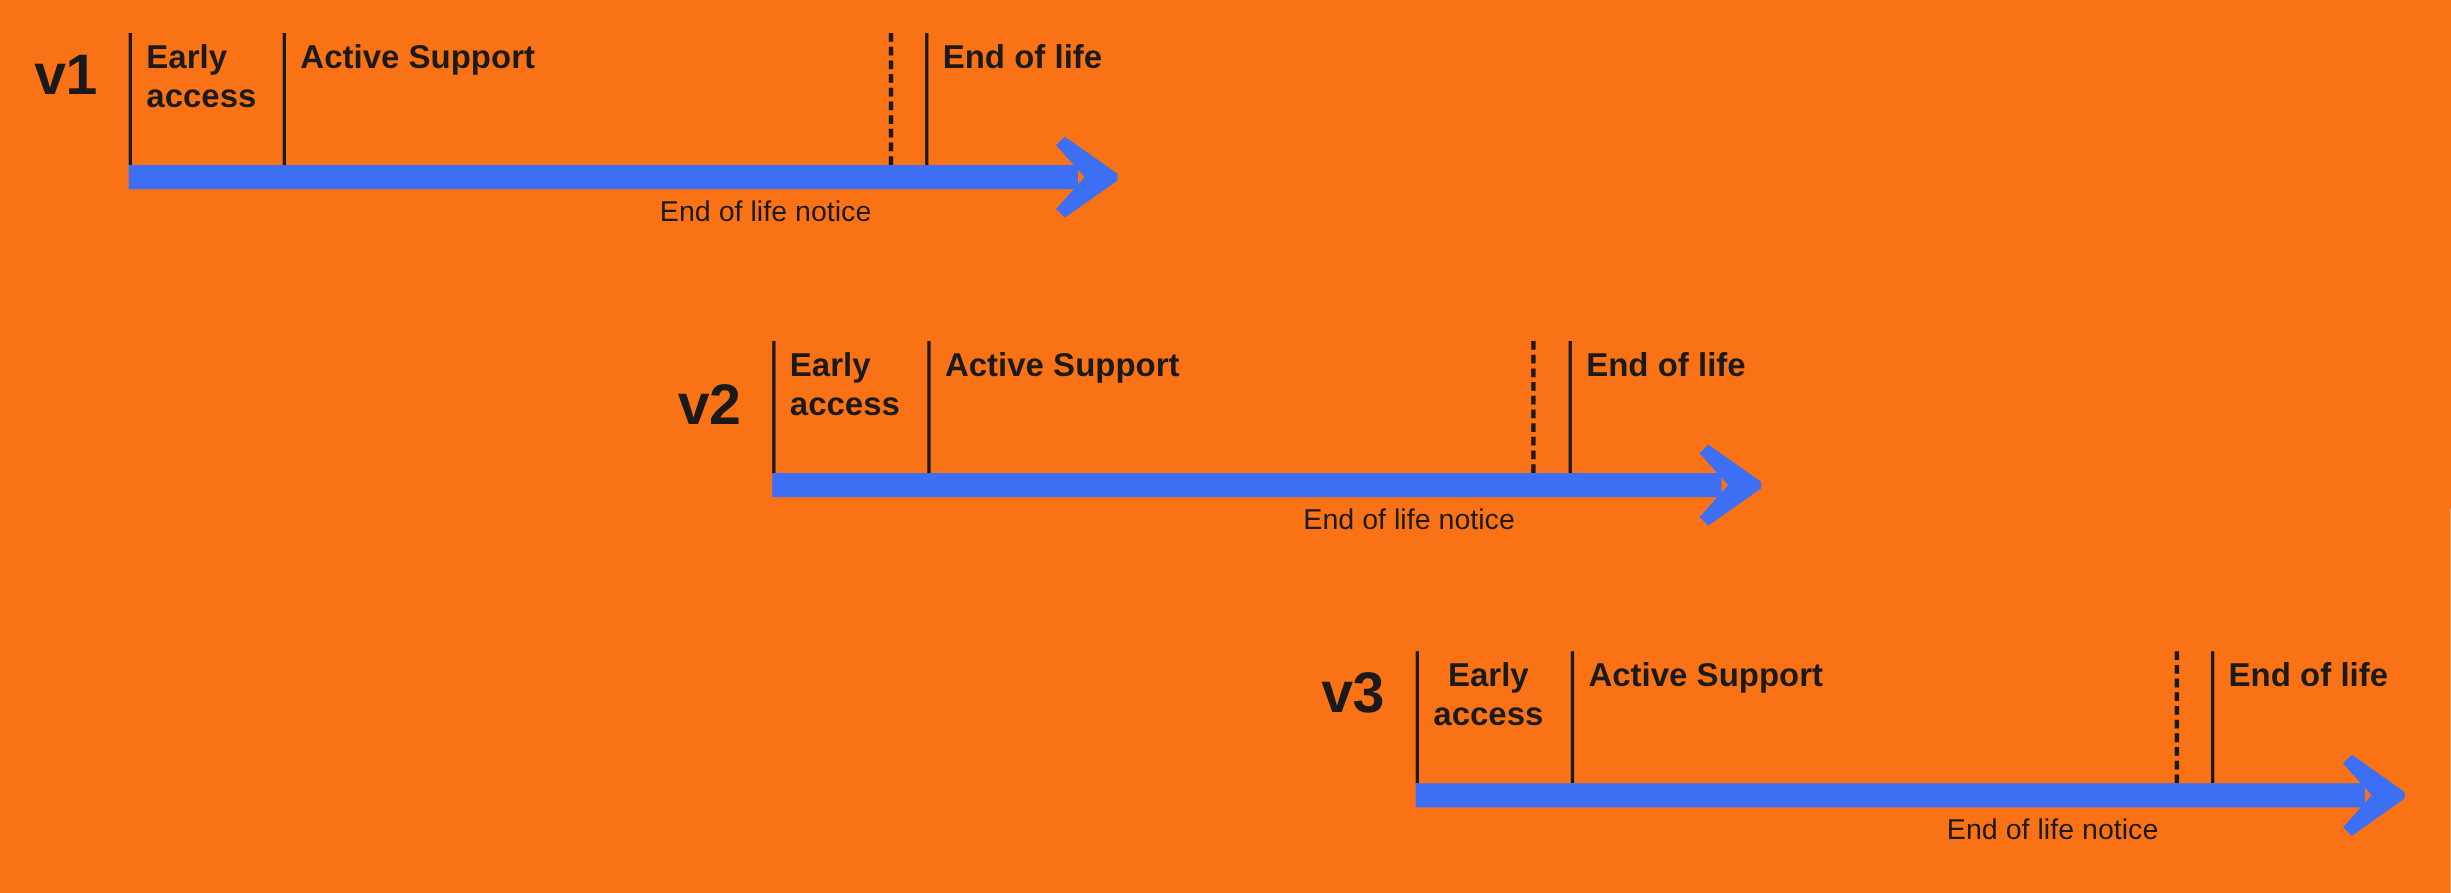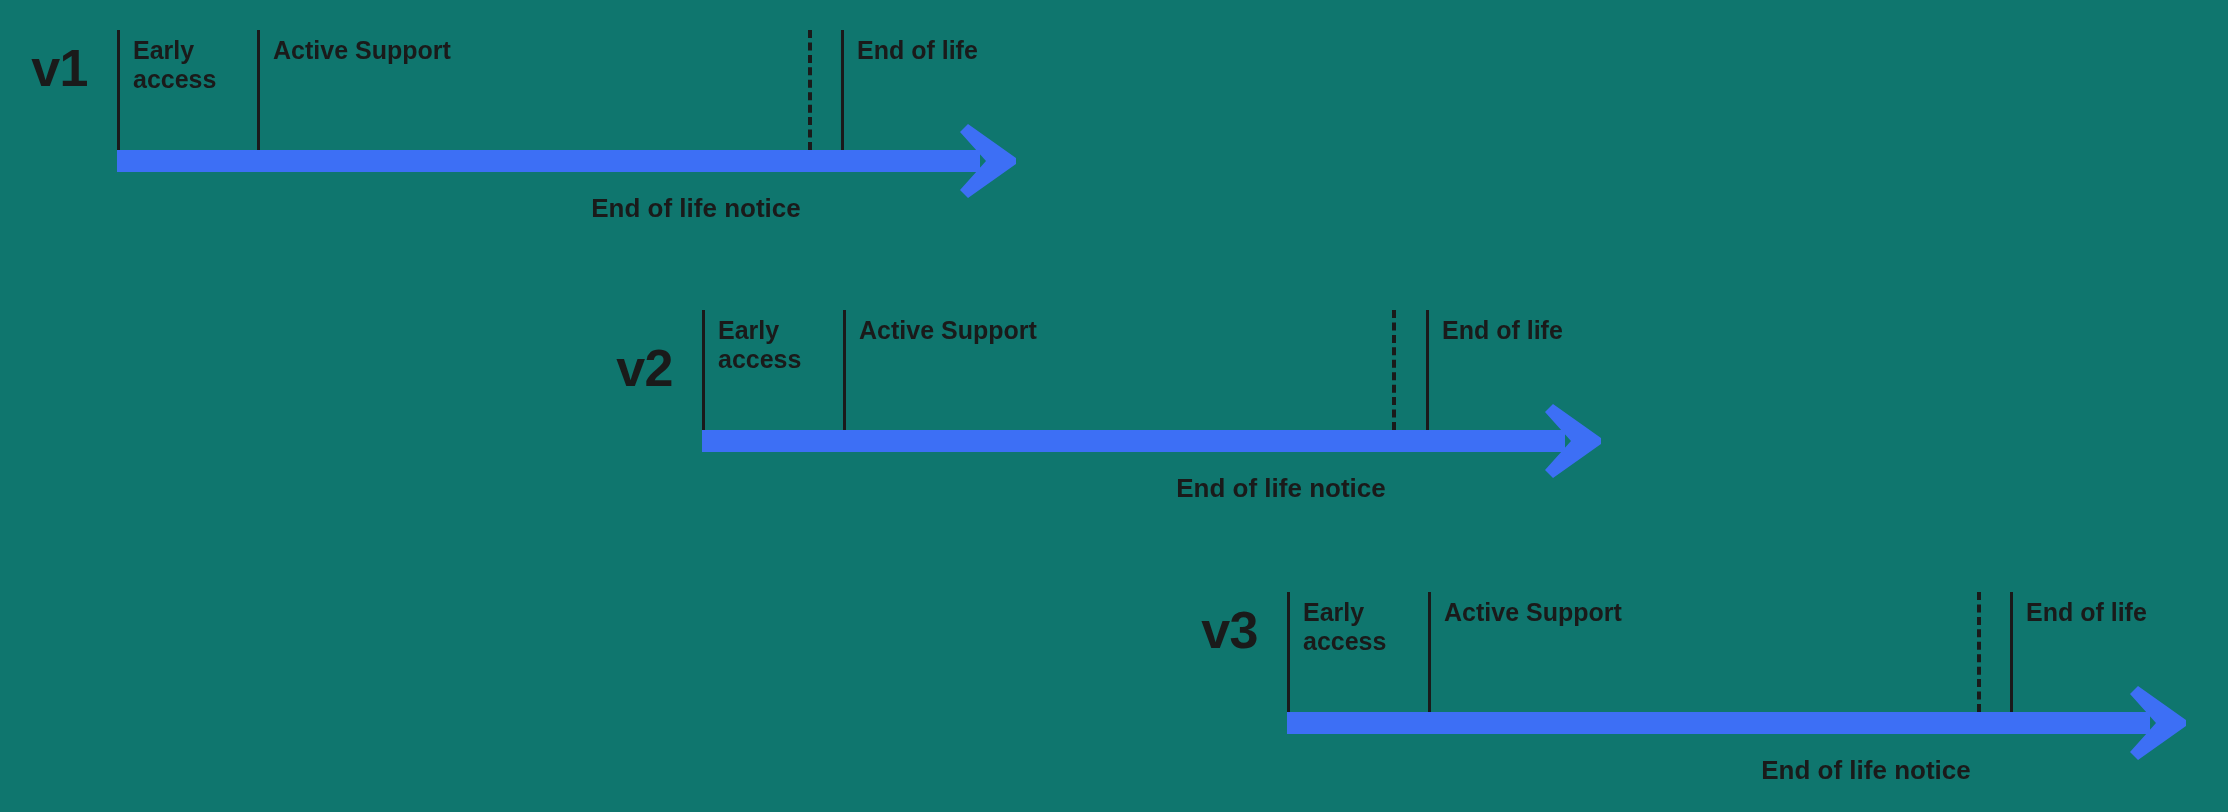--- a/index.html
+++ b/index.html
@@ -7,21 +7,21 @@
     padding: 0;
     background: #ffffff;
   }
   body {
     font-family: "Liberation Sans", sans-serif;
   }
   #canvas {
     position: relative;
     width: 2228px;
     height: 812px;
-    background: #0f766e;
+    background: #f97316;
     overflow: hidden;
   }
   .row {
     position: absolute;
     left: 0;
     top: 0;
     width: 2228px;
     height: 260px;
   }
   .version-label {
@@ -39,45 +39,44 @@
     width: 3px;
     background: #1a1a1a;
   }
   .divider.dashed {
     background: none;
     border-left: 4px dashed #1a1a1a;
     width: 0;
   }
   .phase-label {
     position: absolute;
-    font-size: 25px;
+    font-size: 30px;
     font-weight: 700;
     color: #1a1a1a;
     line-height: 1.15;
     white-space: pre-line;
   }
   .bar {
     position: absolute;
     height: 22px;
     background: #3d6ff5;
   }
   .arrow-head {
     position: absolute;
   }
   .arrow-head svg {
     display: block;
   }
   .notice-label {
     position: absolute;
     font-size: 26px;
-    font-weight: 700;
+    font-weight: 400;
     color: #1a1a1a;
     white-space: nowrap;
     transform: translateX(-50%);
-    margin-top: 16px;
   }
 </style>
 </head>
 <body>
 
 <div id="canvas">
     <div class="row" style="top: 0px; height: 812px;">
       <div class="version-label" style="left: 88px; top: 68px;">v1</div>
       <div class="divider" style="left: 117px; top: 30px; height: 120px;"></div>
       <div class="divider" style="left: 257px; top: 30px; height: 120px;"></div>
@@ -106,21 +105,21 @@
       <div class="phase-label" style="left: 859px; top: 316px;">Active Support</div>
       <div class="phase-label" style="left: 1442px; top: 316px;">End of life</div>
       <div class="bar" style="left: 702px; top: 430px; width: 863px;"></div>
       <div class="arrow-head" style="left: 1541px; top: 404px;">
         <svg width="66" height="74" viewBox="0 0 66 74">
           <path d="M12 0 L12 0 L4 8 L30 37 L4 66 L12 74 L60 40 L60 34 Z" fill="#3d6ff5"></path>
         </svg>
       </div>
       <div class="notice-label" style="left: 1281px; top: 457px;">End of life notice</div>
     </div>
-    <div class="row" style="top: 0px; height: 812px;">
+    <div class="row" style="top: 0px; height: 812px; text-align: center;">
       <div class="version-label" style="left: 1258px; top: 630px;">v3</div>
       <div class="divider" style="left: 1287px; top: 592px; height: 120px;"></div>
       <div class="divider" style="left: 1428px; top: 592px; height: 120px;"></div>
       <div class="divider dashed" style="left: 1977px; top: 592px; height: 120px;"></div>
       <div class="divider" style="left: 2010px; top: 592px; height: 120px;"></div>
       <div class="phase-label" style="left: 1303px; top: 598px;">Early
 access</div>
       <div class="phase-label" style="left: 1444px; top: 598px;">Active Support</div>
       <div class="phase-label" style="left: 2026px; top: 598px;">End of life</div>
       <div class="bar" style="left: 1287px; top: 712px; width: 863px;"></div>

